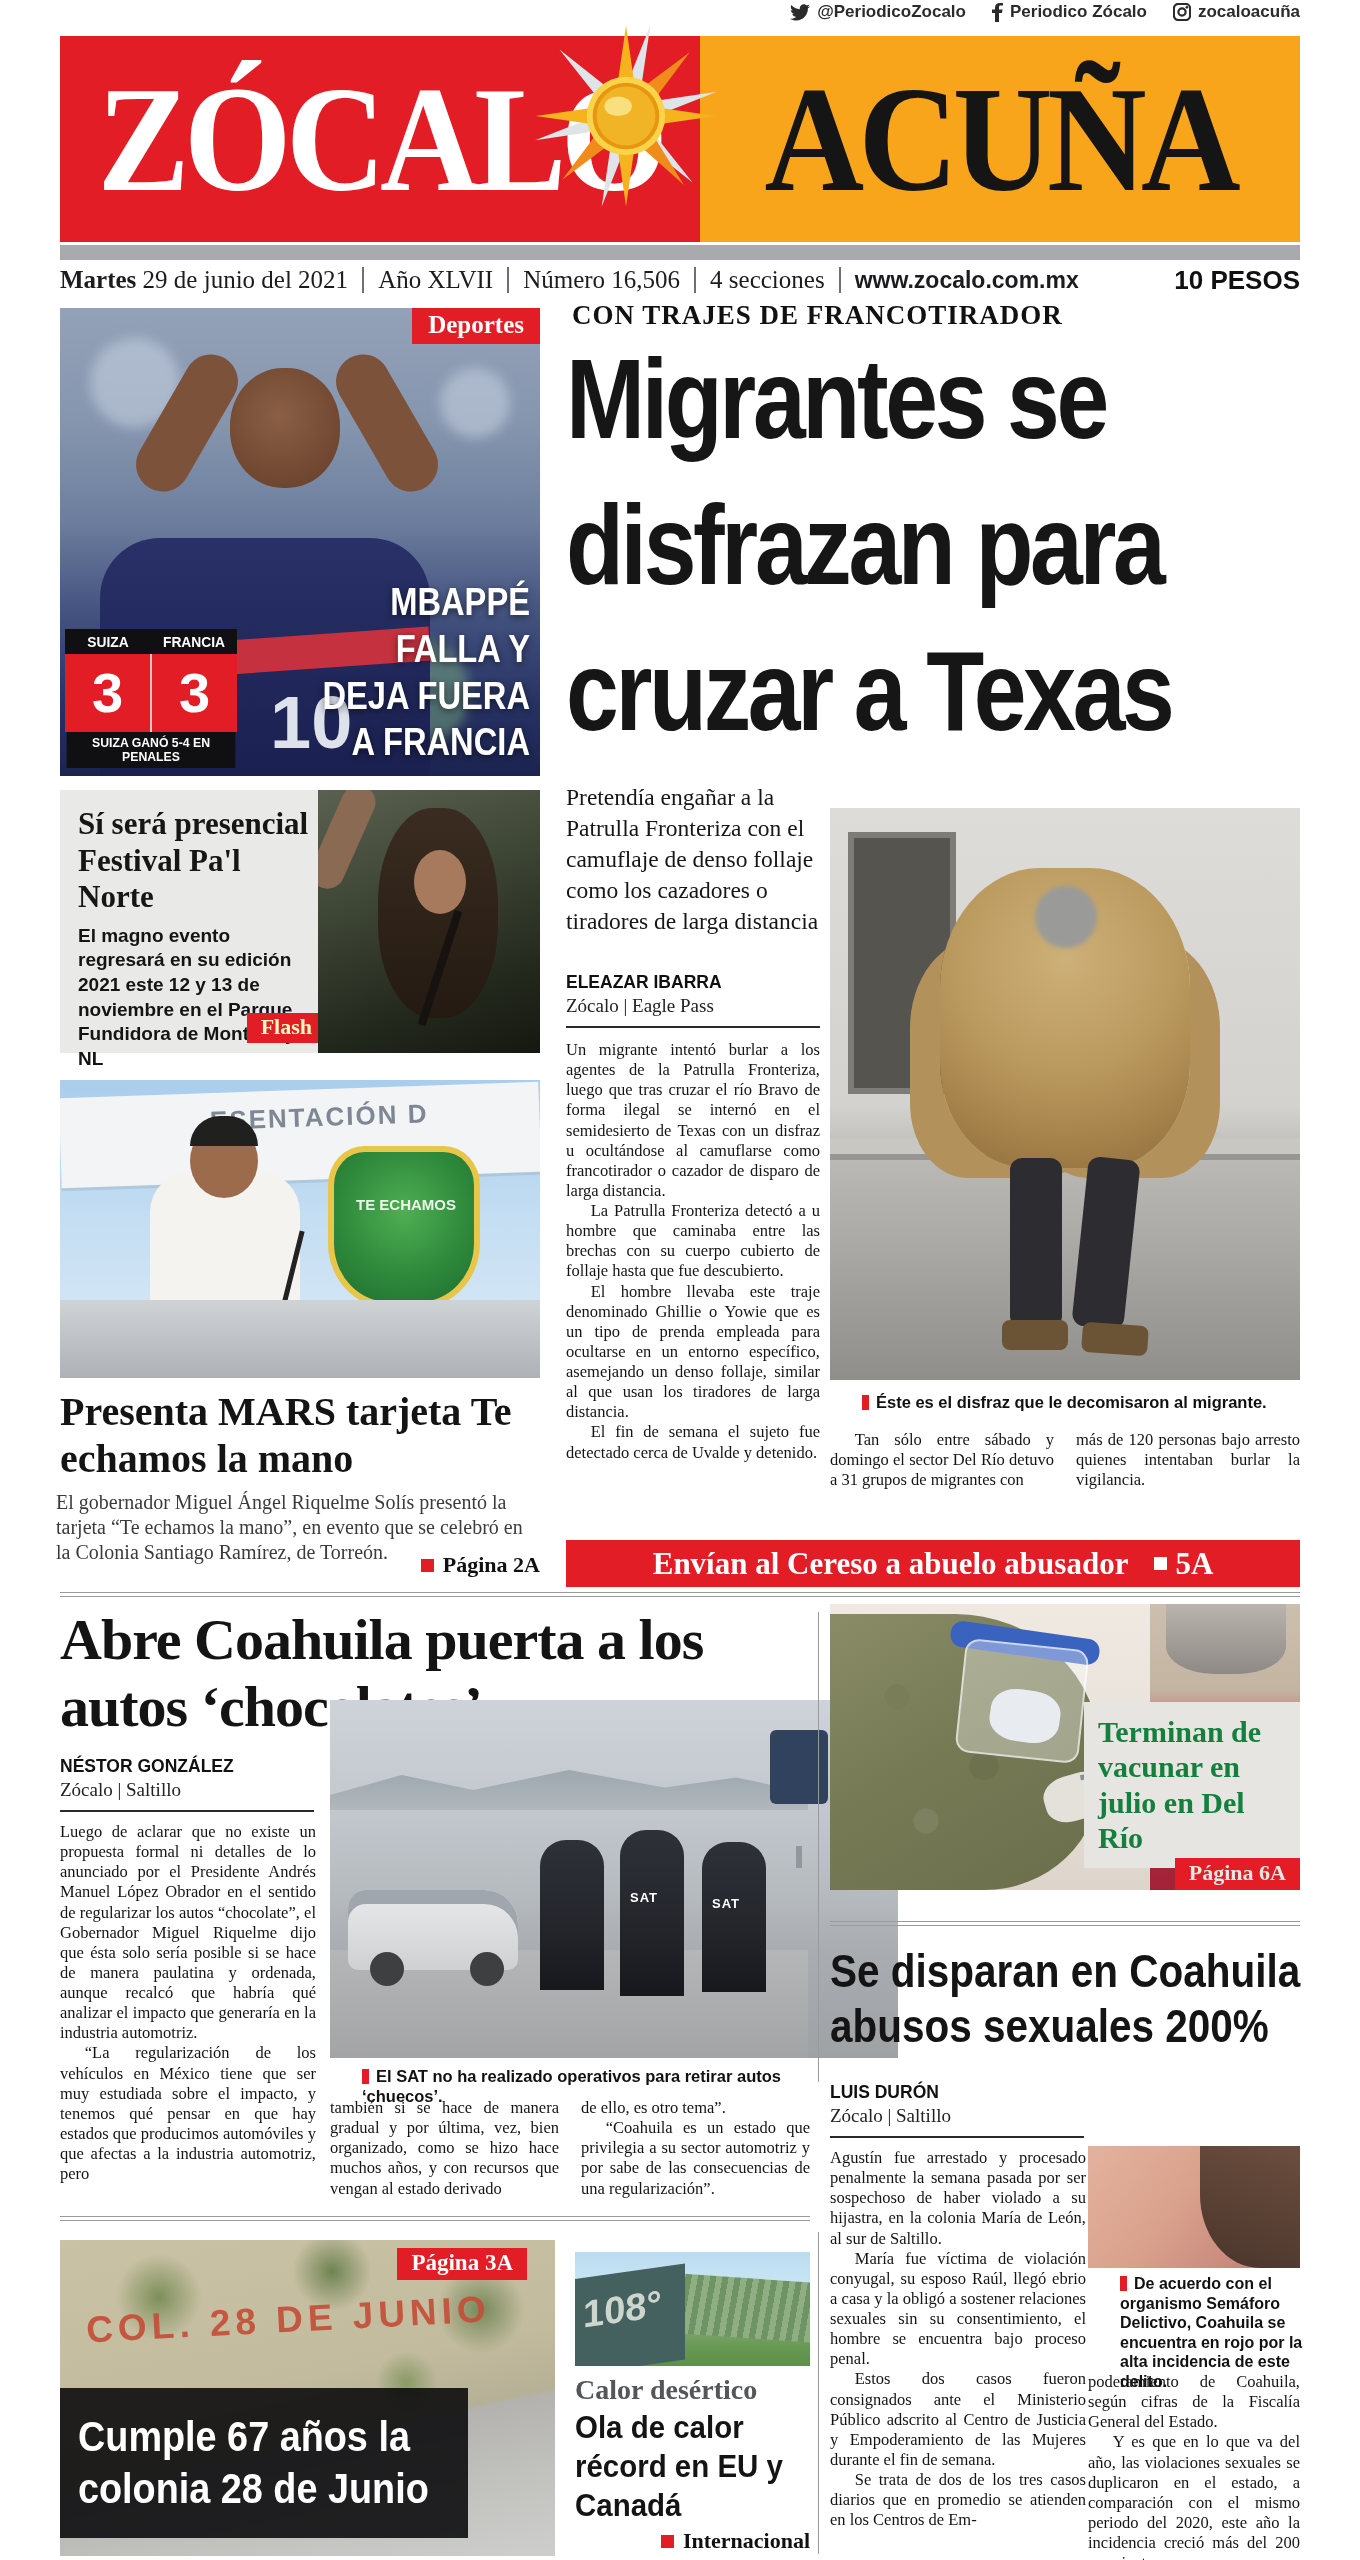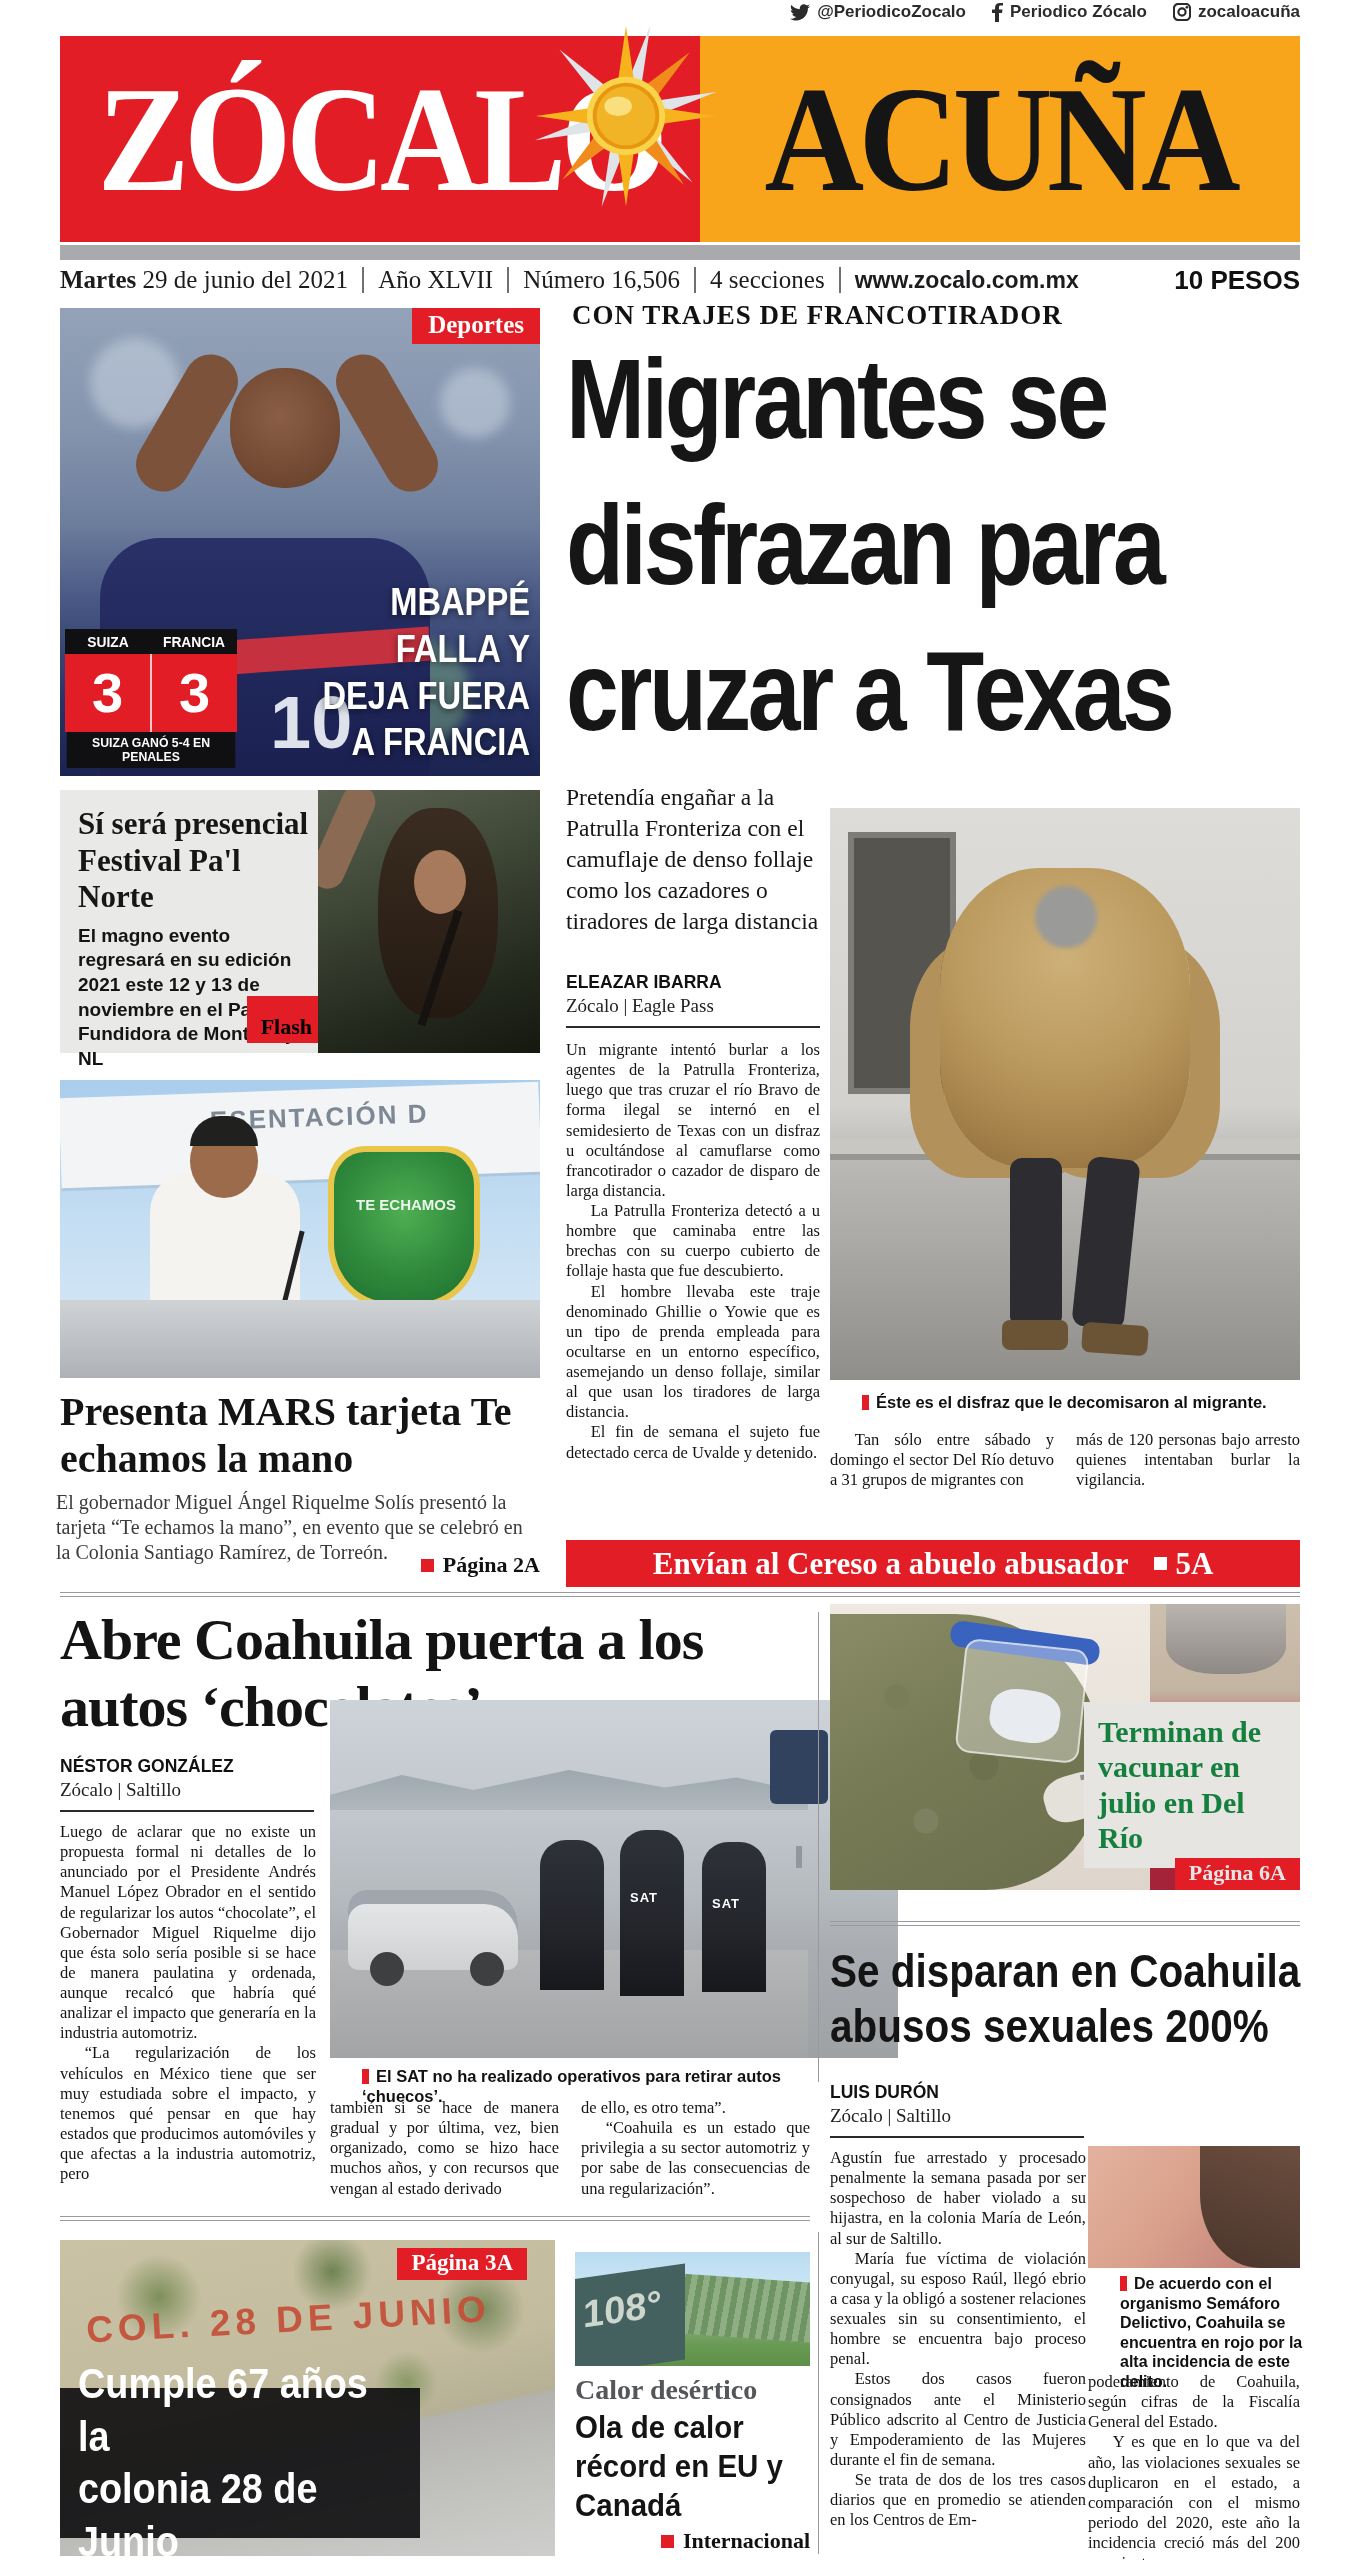--- a/index.html
+++ b/index.html
@@ -110,22 +110,22 @@
   .banner{left:566px;top:1540px;width:734px;height:47px;background:#e21d25;color:#fff;
           display:flex;align-items:center;justify-content:center;font-weight:bold;font-size:31px;}
   .banner .wsq{display:inline-block;width:13px;height:13px;background:#fff;margin:0 8px 0 26px;}
 
   
   .festival{left:60px;top:790px;width:480px;height:263px;background:#e9e9e8;display:flex;}
   .fest-text{width:258px;padding:16px 0 0 18px;box-sizing:border-box;position:relative;}
   .fest-head{font-weight:bold;font-size:31px;line-height:1.18;color:#161616;}
   .fest-deck{font-family:"Liberation Sans","DejaVu Sans",sans-serif;font-weight:bold;
              font-size:19px;line-height:1.3;margin-top:8px;color:#141414;}
-  .fest-tag{position:absolute;right:-8px;bottom:10px;background:#e21d25;color:#000000;font-weight:bold;
-            font-size:22px;padding:18px 14px 3px;}
+  .fest-tag{position:absolute;right:-8px;bottom:10px;background:#e21d25;color:#fef9c3;font-weight:bold;
+            font-size:22px;padding:1px 14px 3px;}
   .fest-photo{flex:1;position:relative;overflow:hidden;
       background:linear-gradient(160deg,#5a6150 0%,#3c4434 40%,#23281d 75%,#15180f 100%);}
   .fest-hair{position:absolute;left:60px;top:18px;width:120px;height:210px;border-radius:45%;
       background:linear-gradient(180deg,#3a2c20,#241a12);}
   .fest-face{position:absolute;left:96px;top:60px;width:52px;height:64px;border-radius:50%;background:#a77a5d;}
   .fest-mic{position:absolute;left:118px;top:118px;width:8px;height:120px;background:#15120f;transform:rotate(18deg);}
   .fest-arm{position:absolute;left:8px;top:-8px;width:34px;height:110px;border-radius:18px;background:#8a6a52;transform:rotate(24deg);}
 
   
   .mars-photo{left:60px;top:1080px;width:480px;height:298px;
@@ -183,21 +183,21 @@
   
   .colonia{left:60px;top:2240px;width:495px;height:316px;
      background:
        radial-gradient(circle at 20% 18%,#7d8f5a 0%,rgba(125,143,90,0) 9%),
        radial-gradient(circle at 55% 10%,#6f8352 0%,rgba(111,131,82,0) 10%),
        radial-gradient(circle at 85% 22%,#77895a 0%,rgba(119,137,90,0) 9%),
        radial-gradient(circle at 70% 45%,#8a9a66 0%,rgba(138,154,102,0) 8%),
        linear-gradient(168deg,#c9c2a4 0%,#c2bb9e 45%,#b6b096 60%,#b3b2ae 61%,#c0c0bd 78%,#cecfcc 100%);}
   .col-text{position:absolute;left:26px;top:58px;width:440px;color:#c44f38;font-family:"Liberation Sans","DejaVu Sans",sans-serif;
      font-weight:bold;font-size:37px;letter-spacing:5px;transform:rotate(-3deg);opacity:.92;}
-  .col-overlay{position:absolute;left:0;top:148px;width:360px;height:150px;background:rgba(8,8,10,.88);
+  .col-overlay{position:absolute;left:0;top:148px;width:408px;height:150px;background:rgba(8,8,10,.88);
      display:flex;align-items:center;padding-left:18px;box-sizing:border-box;}
   .col-headline{color:#fff;font-family:"Liberation Sans","DejaVu Sans",sans-serif;font-weight:bold;
      font-size:42px;line-height:1.25;transform:scaleX(.9);transform-origin:0 50%;}
   .col-page{position:absolute;right:28px;top:8px;background:#e21d25;color:#fff;font-weight:bold;
      font-size:23px;padding:2px 14px 4px;}
 
   
   .heat-photo{left:575px;top:2252px;width:235px;height:114px;
      background:linear-gradient(180deg,#badcf0 0%,#cde7f5 35%,#7ba46b 70%,#699a54 82%,#5f9049 100%);}
   .heat-screen{position:absolute;left:-10px;top:20px;width:120px;height:96px;background:#44605f;transform:skewY(-8deg);}

